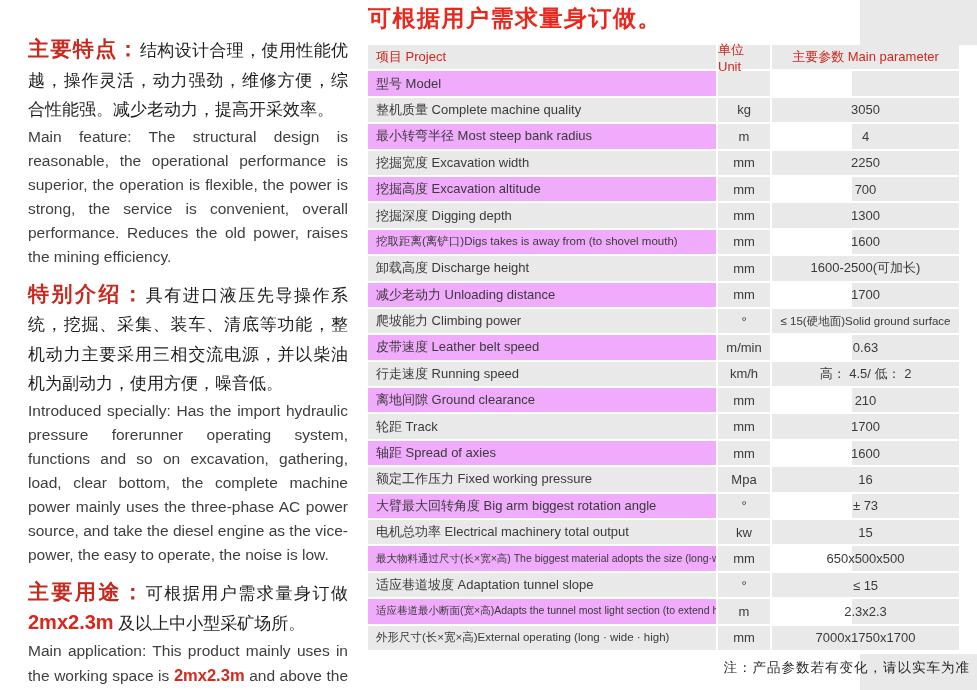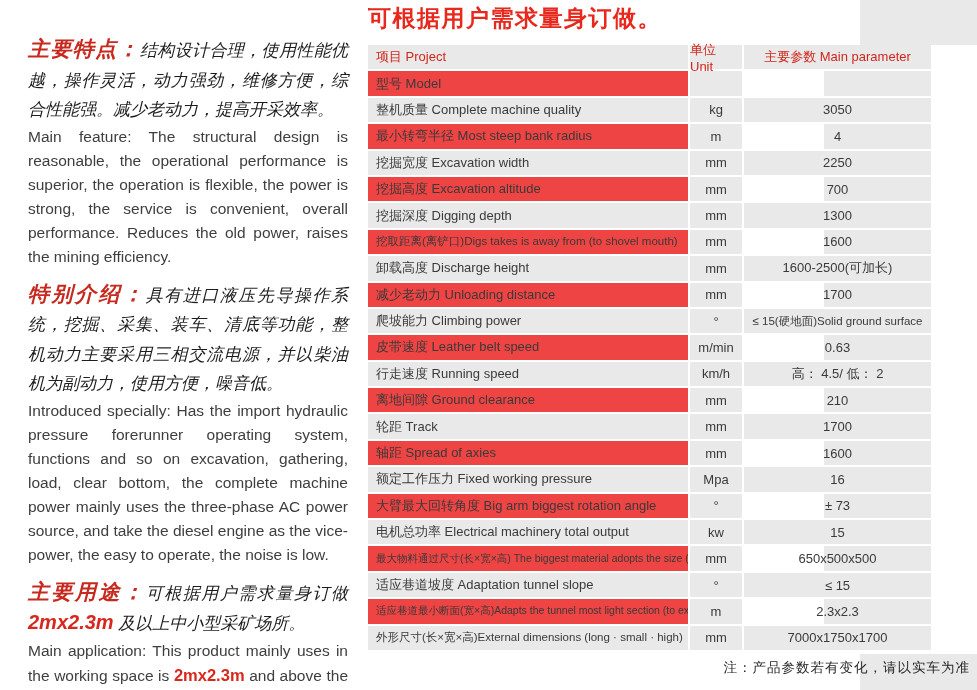--- a/index.html
+++ b/index.html
@@ -23,36 +23,36 @@
 
   
   .title{
     position:absolute;top:1px;left:368px;width:492px;margin:0;
     text-align:left;font-size:23px;font-weight:bold;color:var(--title-red);
     letter-spacing:1.5px;line-height:34px;white-space:nowrap;
   }
 
   
   .left-col{position:absolute;left:28px;top:34px;width:320px;}
-  .cn{margin:0;font-size:17px;line-height:29.5px;color:#1d1d1d;text-align:justify;font-style:italic;}
+  .cn{margin:0;font-size:17px;line-height:29.5px;color:#1d1d1d;text-align:justify;}
   .cn .h{color:#c8291e;font-weight:bold;font-size:21px;letter-spacing:1px;}
   .en{margin:0 0 10px 0;font-size:15.5px;line-height:24px;color:#3e3e3e;text-align:justify;}
   .hl-big{color:var(--red);font-weight:bold;font-size:20px;}
   .hl{color:var(--red);font-weight:bold;font-size:16.5px;}
 
   
   .spec-table{position:absolute;left:368px;top:45px;width:609px;}
   .t-row{display:flex;height:24.4px;margin-bottom:2px;font-size:13px;color:#3a3a3a;}
-  .c-proj{width:320px;padding-left:8px;display:flex;align-items:center;overflow:hidden;white-space:nowrap;}
+  .c-proj{width:348px;padding-left:8px;display:flex;align-items:center;overflow:hidden;white-space:nowrap;}
   .c-unit{width:52px;margin-left:2px;display:flex;align-items:center;justify-content:center;}
   .c-val{width:187px;margin-left:2px;display:flex;align-items:center;justify-content:center;position:relative;overflow:hidden;white-space:nowrap;}
   .t-header .c-proj,.t-header .c-unit,.t-header .c-val{background:var(--gray);color:#d0271d;}
   .t-header .c-unit,.t-header .c-val{justify-content:center;}
   .row-gray .c-proj,.row-gray .c-unit,.row-gray .c-val{background:var(--gray);}
-  .row-white .c-proj{background:#ef4444;}
+  .row-white .c-proj{background:#f0abfc;}
   .row-white .c-unit,.row-white .c-val{background:var(--gray);}
   .wbox{position:absolute;left:0;top:0;bottom:0;width:80px;background:#fff;}
   .vtext{position:relative;}
   .proj-sm{font-size:11.5px;}
   .proj-xs{font-size:10.5px;}
   .val-sm .vtext{font-size:11.5px;}
 
   
   .footnote{
     position:absolute;top:659px;right:7px;margin:0;
@@ -333,21 +333,21 @@
           <div class="c-unit">
             <span>m</span>
           </div>
           <div class="c-val">
             <i class="wbox"></i>
             <span class="vtext">2.3x2.3</span>
           </div>
         </div>
         <div class="t-row row-gray">
           <div class="c-proj proj-sm">
-            <span>外形尺寸(长×宽×高)External dimensions (long · small · high)</span>
+            <span>外形尺寸(长×宽×高)External operating (long · wide · high)</span>
           </div>
           <div class="c-unit">
             <span>mm</span>
           </div>
           <div class="c-val">
             <span class="vtext">7000x1750x1700</span>
           </div>
         </div>
       </div>
   </div>

